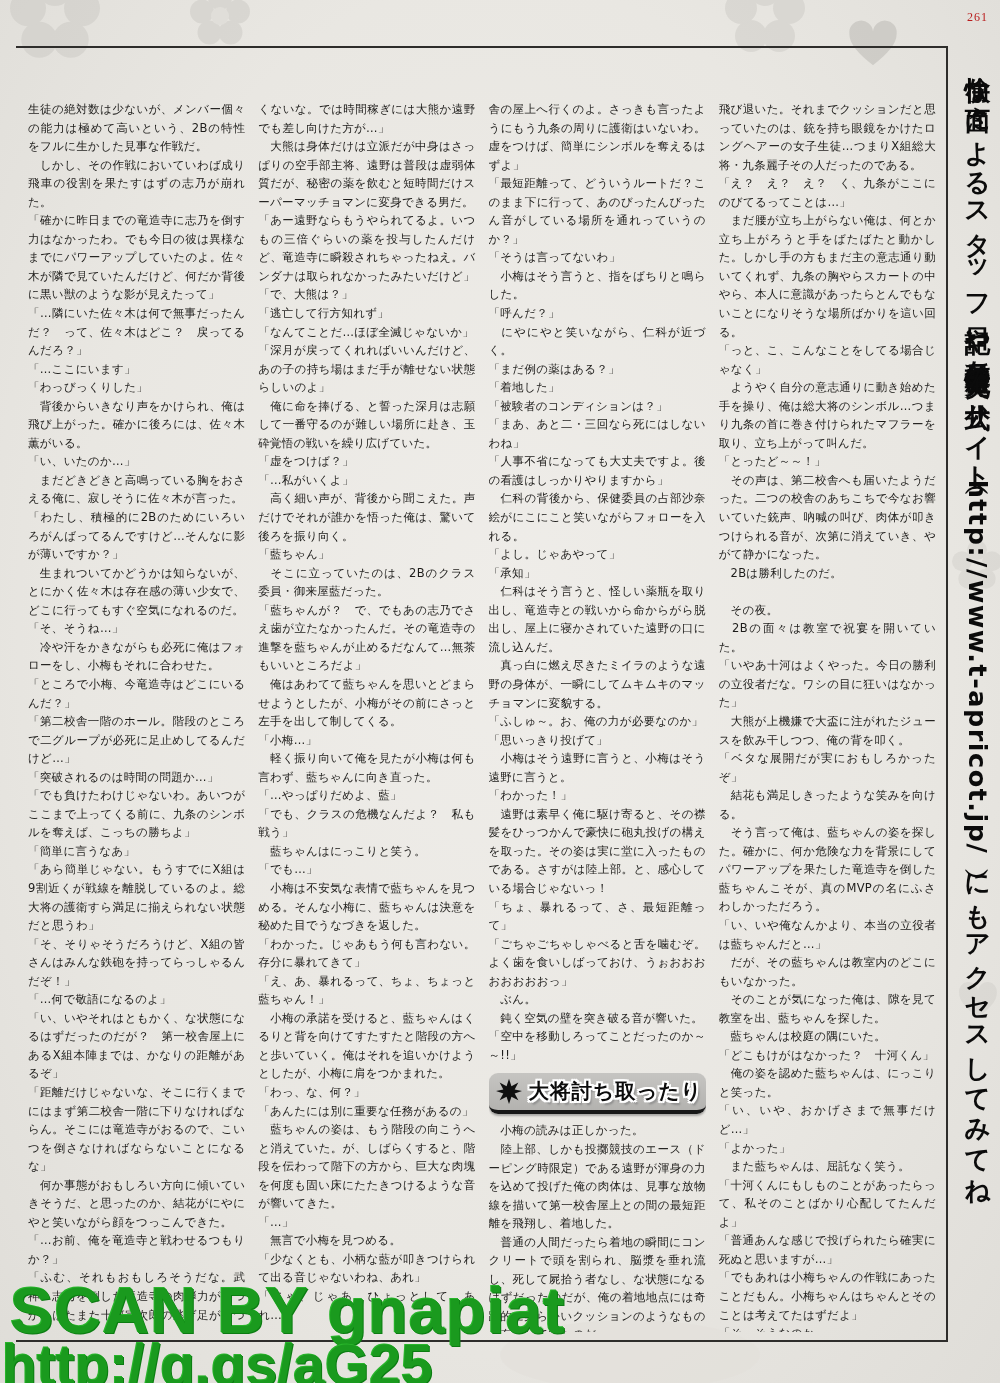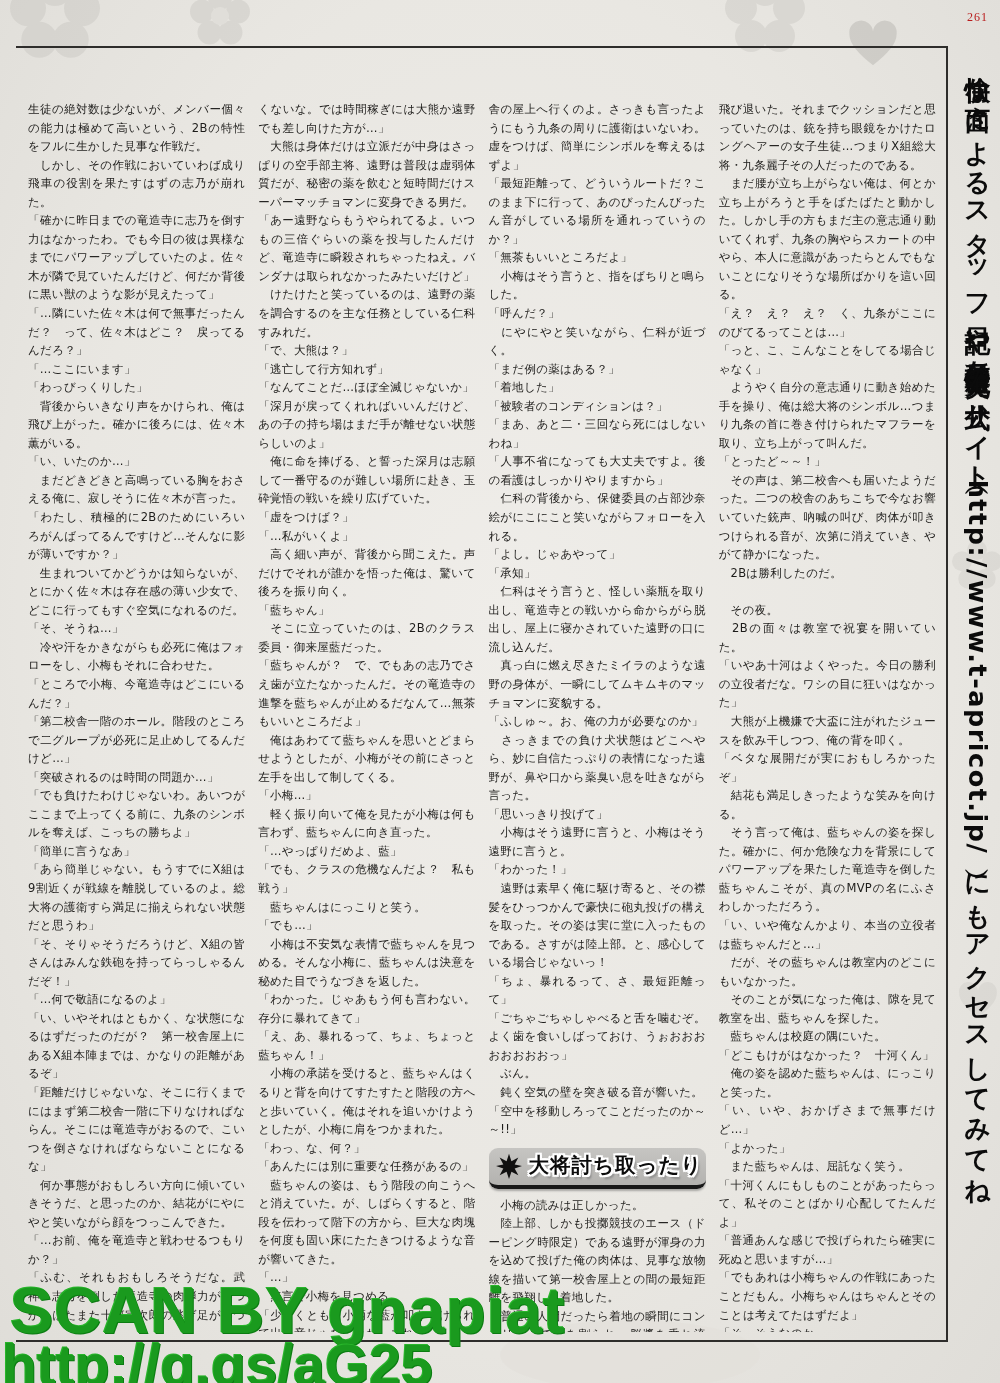--- a/index.html
+++ b/index.html
@@ -142,21 +142,20 @@
         <p class="para">「い、いやそれはともかく、な状態になるはずだったのだが？　第一校舎屋上にあるX組本陣までは、かなりの距離があるぞ」</p>
         <p class="para">「距離だけじゃないな、そこに行くまでにはまず第二校舎一階に下りなければならん。そこには竜造寺がおるので、こいつを倒さなければならないことになるな」</p>
         <p class="para">　何か事態がおもしろい方向に傾いていきそうだ、と思ったのか、結花がにやにやと笑いながら顔をつっこんできた。</p>
         <p class="para">「…お前、俺を竜造寺と戦わせるつもりか？」</p>
         <p class="para">「ふむ、それもおもしろそうだな。武神・志乃を倒した竜造寺の肉弾力が勝つか、はたまた十河宗次郎の逃げ足が勝つか」</p>
       </div>
     <div class="col">
         <p class="para">くないな。では時間稼ぎには大熊か遠野でも差し向けた方が…」</p>
         <p class="para">　大熊は身体だけは立派だが中身はさっぱりの空手部主将、遠野は普段は虚弱体質だが、秘密の薬を飲むと短時間だけスーパーマッチョマンに変身できる男だ。</p>
         <p class="para">「あー遠野ならもうやられてるよ。いつもの三倍ぐらいの薬を投与したんだけど、竜造寺に瞬殺されちゃったねえ。バンダナは取られなかったみたいだけど」</p>
-        <p class="para">　けたけたと笑っているのは、遠野の薬を調合するのを主な任務としている仁科すみれだ。</p>
         <p class="para">「で、大熊は？」</p>
         <p class="para">「逃亡して行方知れず」</p>
         <p class="para">「なんてことだ…ほぼ全滅じゃないか」</p>
         <p class="para">「深月が戻ってくれればいいんだけど、あの子の持ち場はまだ手が離せない状態らしいのよ」</p>
         <p class="para">　俺に命を捧げる、と誓った深月は志願して一番守るのが難しい場所に赴き、玉砕覚悟の戦いを繰り広げていた。</p>
         <p class="para">「虚をつけば？」</p>
         <p class="para">「…私がいくよ」</p>
         <p class="para">　高く細い声が、背後から聞こえた。声だけでそれが誰かを悟った俺は、驚いて後ろを振り向く。</p>
         <p class="para">「藍ちゃん」</p>
         <p class="para">　そこに立っていたのは、2Bのクラス委員・御来屋藍だった。</p>
@@ -177,36 +176,35 @@
         <p class="para">　藍ちゃんの姿は、もう階段の向こうへと消えていた。が、しばらくすると、階段を伝わって階下の方から、巨大な肉塊を何度も固い床にたたきつけるような音が響いてきた。</p>
         <p class="para">「…」</p>
         <p class="para">　無言で小梅を見つめる。</p>
         <p class="para">「少なくとも、小柄な藍が叩きつけられて出る音じゃないわね、あれ」</p>
         <p class="para">「じゃ、じゃあ、ひょっとして、あれ…」</p>
       </div>
     <div class="col">
       <div>
           <p class="para">舎の屋上へ行くのよ。さっきも言ったようにもう九条の周りに護衛はいないわ。虚をつけば、簡単にシンボルを奪えるはずよ」</p>
           <p class="para">「最短距離って、どういうルートだ？このまま下に行って、あのびったんびったん音がしている場所を通れっていうのか？」</p>
-          <p class="para">「無茶もいいところだよ」</p>
+          <p class="para">「そうは言ってないわ」</p>
           <p class="para">　小梅はそう言うと、指をばちりと鳴らした。</p>
           <p class="para">「呼んだ？」</p>
           <p class="para">　にやにやと笑いながら、仁科が近づく。</p>
           <p class="para">「まだ例の薬はある？」</p>
           <p class="para">「着地した」</p>
           <p class="para">「被験者のコンディションは？」</p>
           <p class="para">「まあ、あと二・三回なら死にはしないわね」</p>
           <p class="para">「人事不省になっても大丈夫ですよ。後の看護はしっかりやりますから」</p>
           <p class="para">　仁科の背後から、保健委員の占部沙奈絵がにこにこと笑いながらフォローを入れる。</p>
           <p class="para">「よし。じゃあやって」</p>
           <p class="para">「承知」</p>
           <p class="para">　仁科はそう言うと、怪しい薬瓶を取り出し、竜造寺との戦いから命からがら脱出し、屋上に寝かされていた遠野の口に流し込んだ。</p>
           <p class="para">　真っ白に燃え尽きたミイラのような遠野の身体が、一瞬にしてムキムキのマッチョマンに変貌する。</p>
           <p class="para">「ふしゅ～。お、俺の力が必要なのか」</p>
-          <p class="para">　さっきまでの負け犬状態はどこへやら、妙に自信たっぷりの表情になった遠野が、鼻や口から薬臭い息を吐きながら言った。</p>
           <p class="para">「思いっきり投げて」</p>
           <p class="para">　小梅はそう遠野に言うと、小梅はそう遠野に言うと。</p>
           <p class="para">「わかった！」</p>
           <p class="para">　遠野は素早く俺に駆け寄ると、その襟髪をひっつかんで豪快に砲丸投げの構えを取った。その姿は実に堂に入ったものである。さすがは陸上部。と、感心している場合じゃないっ！</p>
           <p class="para">「ちょ、暴れるって、さ、最短距離って」</p>
           <p class="para">「ごちゃごちゃしゃべると舌を噛むぞ。よく歯を食いしばっておけ、うぉおおおおおおおおっ」</p>
           <p class="para">　ぶん。</p>
           <p class="para">　鈍く空気の壁を突き破る音が響いた。</p>
           <p class="para">「空中を移動しろってことだったのか～～!!」</p>
         </div>
@@ -219,22 +217,22 @@
         <span class="bt">大将討ち取ったり！</span>
       </div>
       <div>
           <p class="para">　小梅の読みは正しかった。</p>
           <p class="para">　陸上部、しかも投擲競技のエース（ドーピング時限定）である遠野が渾身の力を込めて投げた俺の肉体は、見事な放物線を描いて第一校舎屋上との間の最短距離を飛翔し、着地した。</p>
           <p class="para">　普通の人間だったら着地の瞬間にコンクリートで頭を割られ、脳漿を垂れ流し、死して屍拾う者なし、な状態になるはずだったのだが、俺の着地地点には奇跡的に柔らかいクッションのようなものが存在していたのだ。</p>
         </div>
     </div>
     <div class="col">
         <p class="para">飛び退いた。それまでクッションだと思っていたのは、銃を持ち眼鏡をかけたロングヘアーの女子生徒…つまりX組総大将・九条麗子その人だったのである。</p>
+        <p class="para">「え？　え？　え？　く、九条がここにのびてるってことは…」</p>
         <p class="para">　まだ腰が立ち上がらない俺は、何とか立ち上がろうと手をばたばたと動かした。しかし手の方もまだ主の意志通り動いてくれず、九条の胸やらスカートの中やら、本人に意識があったらとんでもないことになりそうな場所ばかりを這い回る。</p>
-        <p class="para">「え？　え？　え？　く、九条がここにのびてるってことは…」</p>
         <p class="para">「っと、こ、こんなことをしてる場合じゃなく」</p>
         <p class="para">　ようやく自分の意志通りに動き始めた手を操り、俺は総大将のシンボル…つまり九条の首に巻き付けられたマフラーを取り、立ち上がって叫んだ。</p>
         <p class="para">「とったど～～！」</p>
         <p class="para">　その声は、第二校舎へも届いたようだった。二つの校舎のあちこちで今なお響いていた銃声、吶喊の叫び、肉体が叩きつけられる音が、次第に消えていき、やがて静かになった。</p>
         <p class="para">　2Bは勝利したのだ。</p>
         <p class="para blank"></p>
         <p class="para">　その夜。</p>
         <p class="para">　2Bの面々は教室で祝宴を開いていた。</p>
         <p class="para">「いやあ十河はよくやった。今日の勝利の立役者だな。ワシの目に狂いはなかった」</p>
         <p class="para">　大熊が上機嫌で大盃に注がれたジュースを飲み干しつつ、俺の背を叩く。</p>

